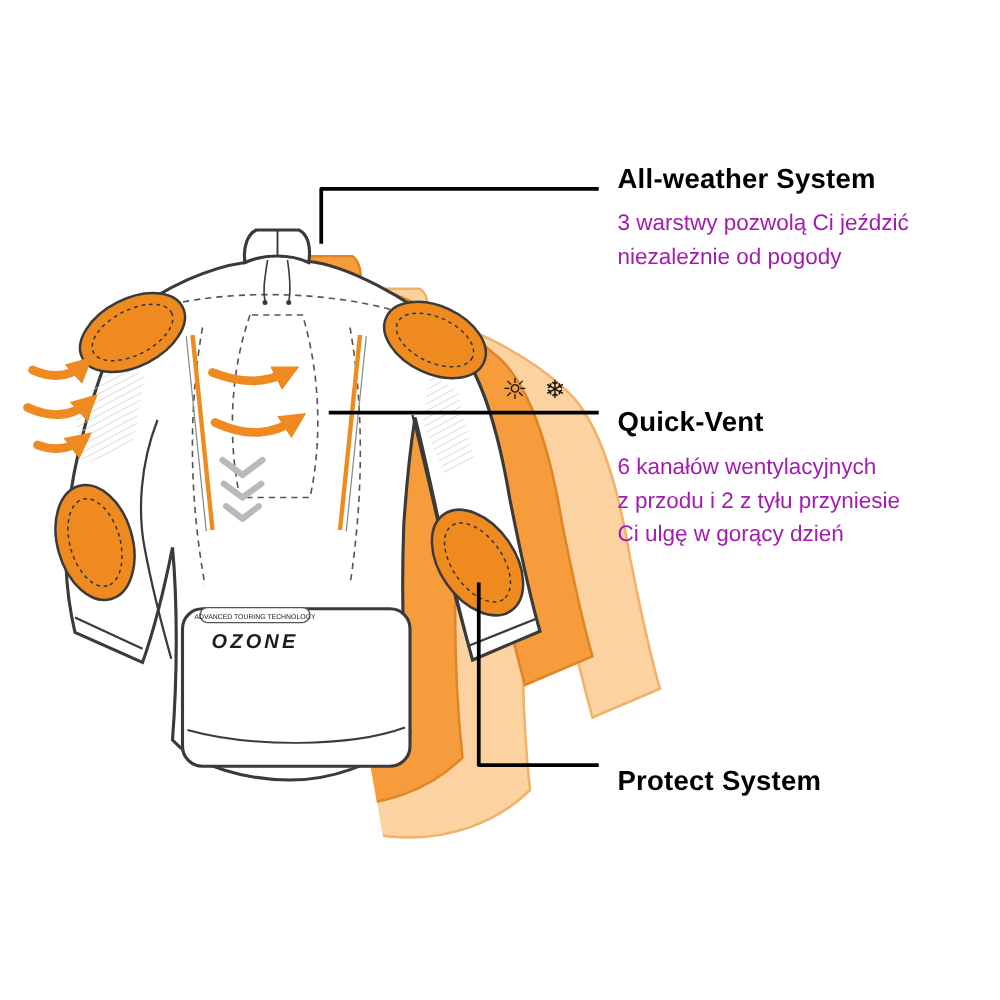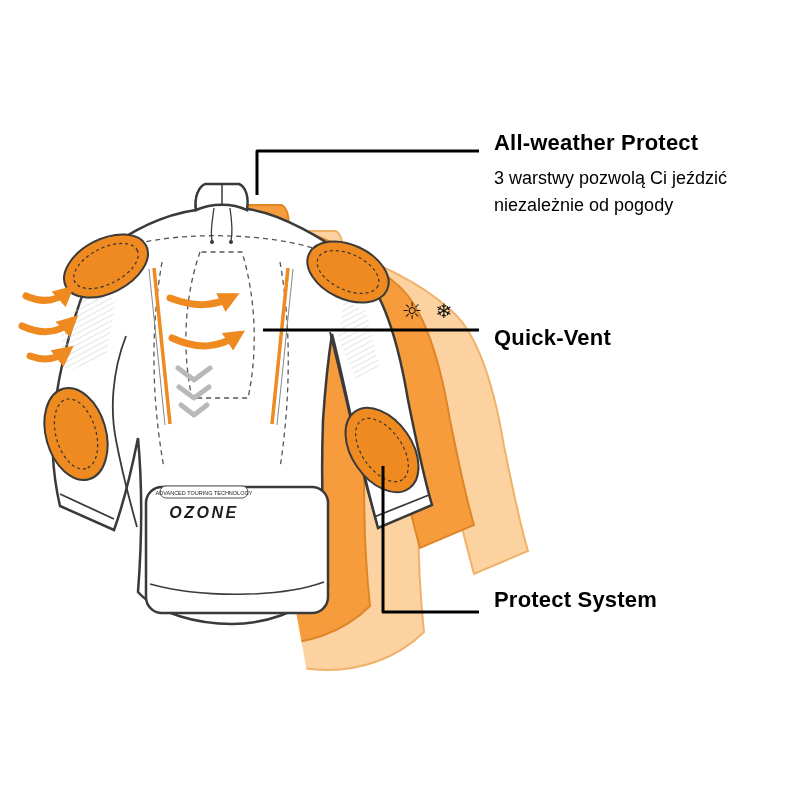--- a/index.html
+++ b/index.html
@@ -3,24 +3,24 @@
 <meta charset="utf-8">
 <style>
   html,body{margin:0;padding:0;background:#ffffff;}
   .stage{
     position:relative;width:800px;height:800px;background:#ffffff;
     font-family:"Liberation Sans",sans-serif;overflow:hidden;
   }
   .illustration{position:absolute;left:0;top:0;}
   .callout{position:absolute;width:300px;color:#000;}
   .callout h2{margin:0 0 9px;font-size:22px;line-height:26px;font-weight:700;letter-spacing:.2px;}
-  .callout p{margin:0;font-size:18px;line-height:27px;color:#000000;white-space:pre-line;}
+  .callout p{margin:0;font-size:18px;line-height:27px;color:#a21caf;white-space:pre-line;}
   .c1{left:494px;top:130px;}
   .c2{left:494px;top:325px;}
-  .c3{left:494px;top:587px;}
+  .c3{left:494px;top:612px;}
 </style>
 </head>
 <body>
 
 <div class="stage">
 
   <svg class="illustration" width="800" height="800" viewBox="0 0 800 800" xmlns="http://www.w3.org/2000/svg">
 
     <defs>
       <marker id="ah" viewBox="0 0 10 10" refX="6" refY="5" markerWidth="3" markerHeight="3" orient="auto">
@@ -140,26 +140,29 @@
     </g>
 
     <g stroke="#000" stroke-width="3" fill="none" stroke-linejoin="round">
       <path d="M257,195 L257,151 L479,151"></path>
       <path d="M263,330 L479,330"></path>
       <path d="M383,466 L383,612 L479,612"></path>
     </g>
   </svg>
 
   <div class="callout c1">
-    <h2>All-weather Protect</h2>
+    <h2>All-weather System</h2>
     <p>3 warstwy pozwolą Ci jeździć
 niezależnie od pogody</p>
   </div>
 
   <div class="callout c2">
     <h2>Quick-Vent</h2>
+    <p>6 kanałów wentylacyjnych
+z przodu i 2 z tyłu przyniesie
+Ci ulgę w gorący dzień</p>
   </div>
 
   <div class="callout c3">
     <h2>Protect System</h2>
   </div>
 
 </div>
 
 </body></html>

